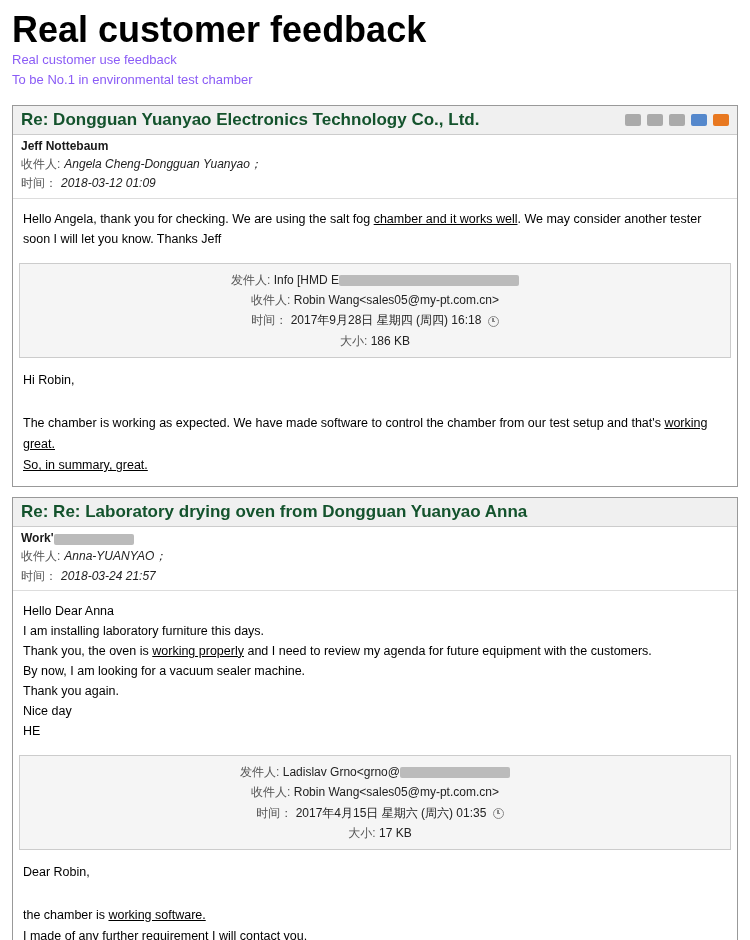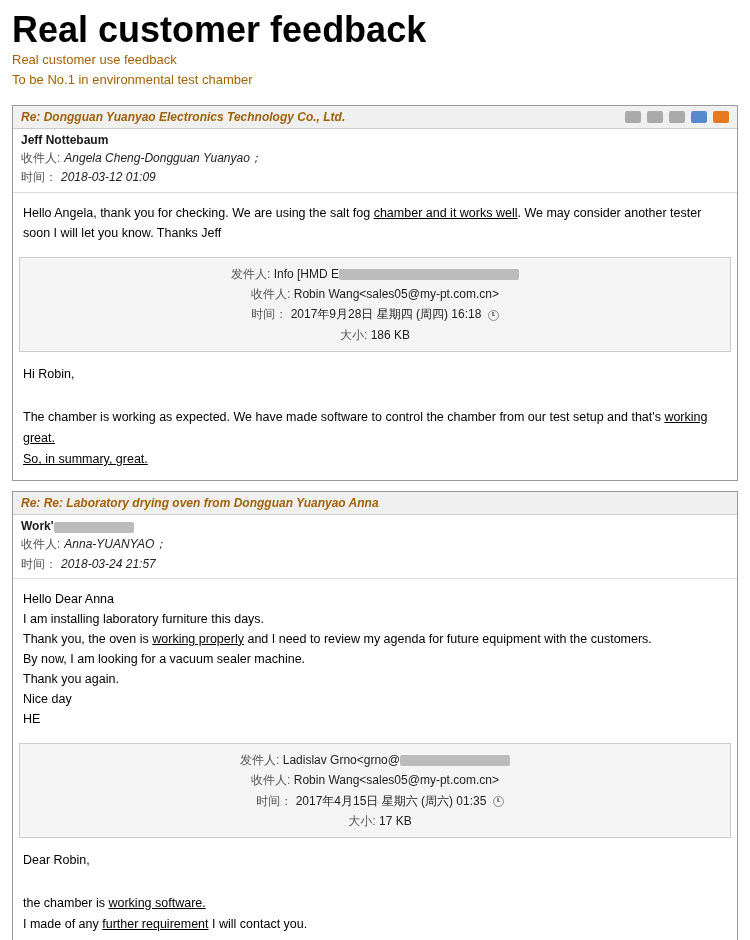--- a/index.html
+++ b/index.html
@@ -15,42 +15,41 @@
     .page-title {
       font-size: 36px;
       font-weight: 900;
       font-family: Arial Black, Arial, sans-serif;
       line-height: 1.1;
     }
     .subtitle {
       font-size: 13px;
       line-height: 1.6;
       margin-bottom: 14px;
-      color: #a16207;
+      color: #8b5cf6;
     }
 
     
     .email-card {
       border: 1px solid #999;
       margin-bottom: 10px;
       background: #fff;
     }
     .email-header-bar {
       background: #f0f0f0;
       border-bottom: 1px solid #ccc;
       padding: 4px 8px;
       display: flex;
       align-items: center;
       justify-content: space-between;
     }
     .email-subject {
-      font-size: 12px;
+      font-size: 17px;
       font-weight: bold;
-      color: #a16207;
-      font-style: italic;
+      color: #14532d;
     }
     .email-header-icons {
       display: flex;
       gap: 6px;
       align-items: center;
     }
     .icon-box {
       width: 16px;
       height: 12px;
       background: #aaa;

